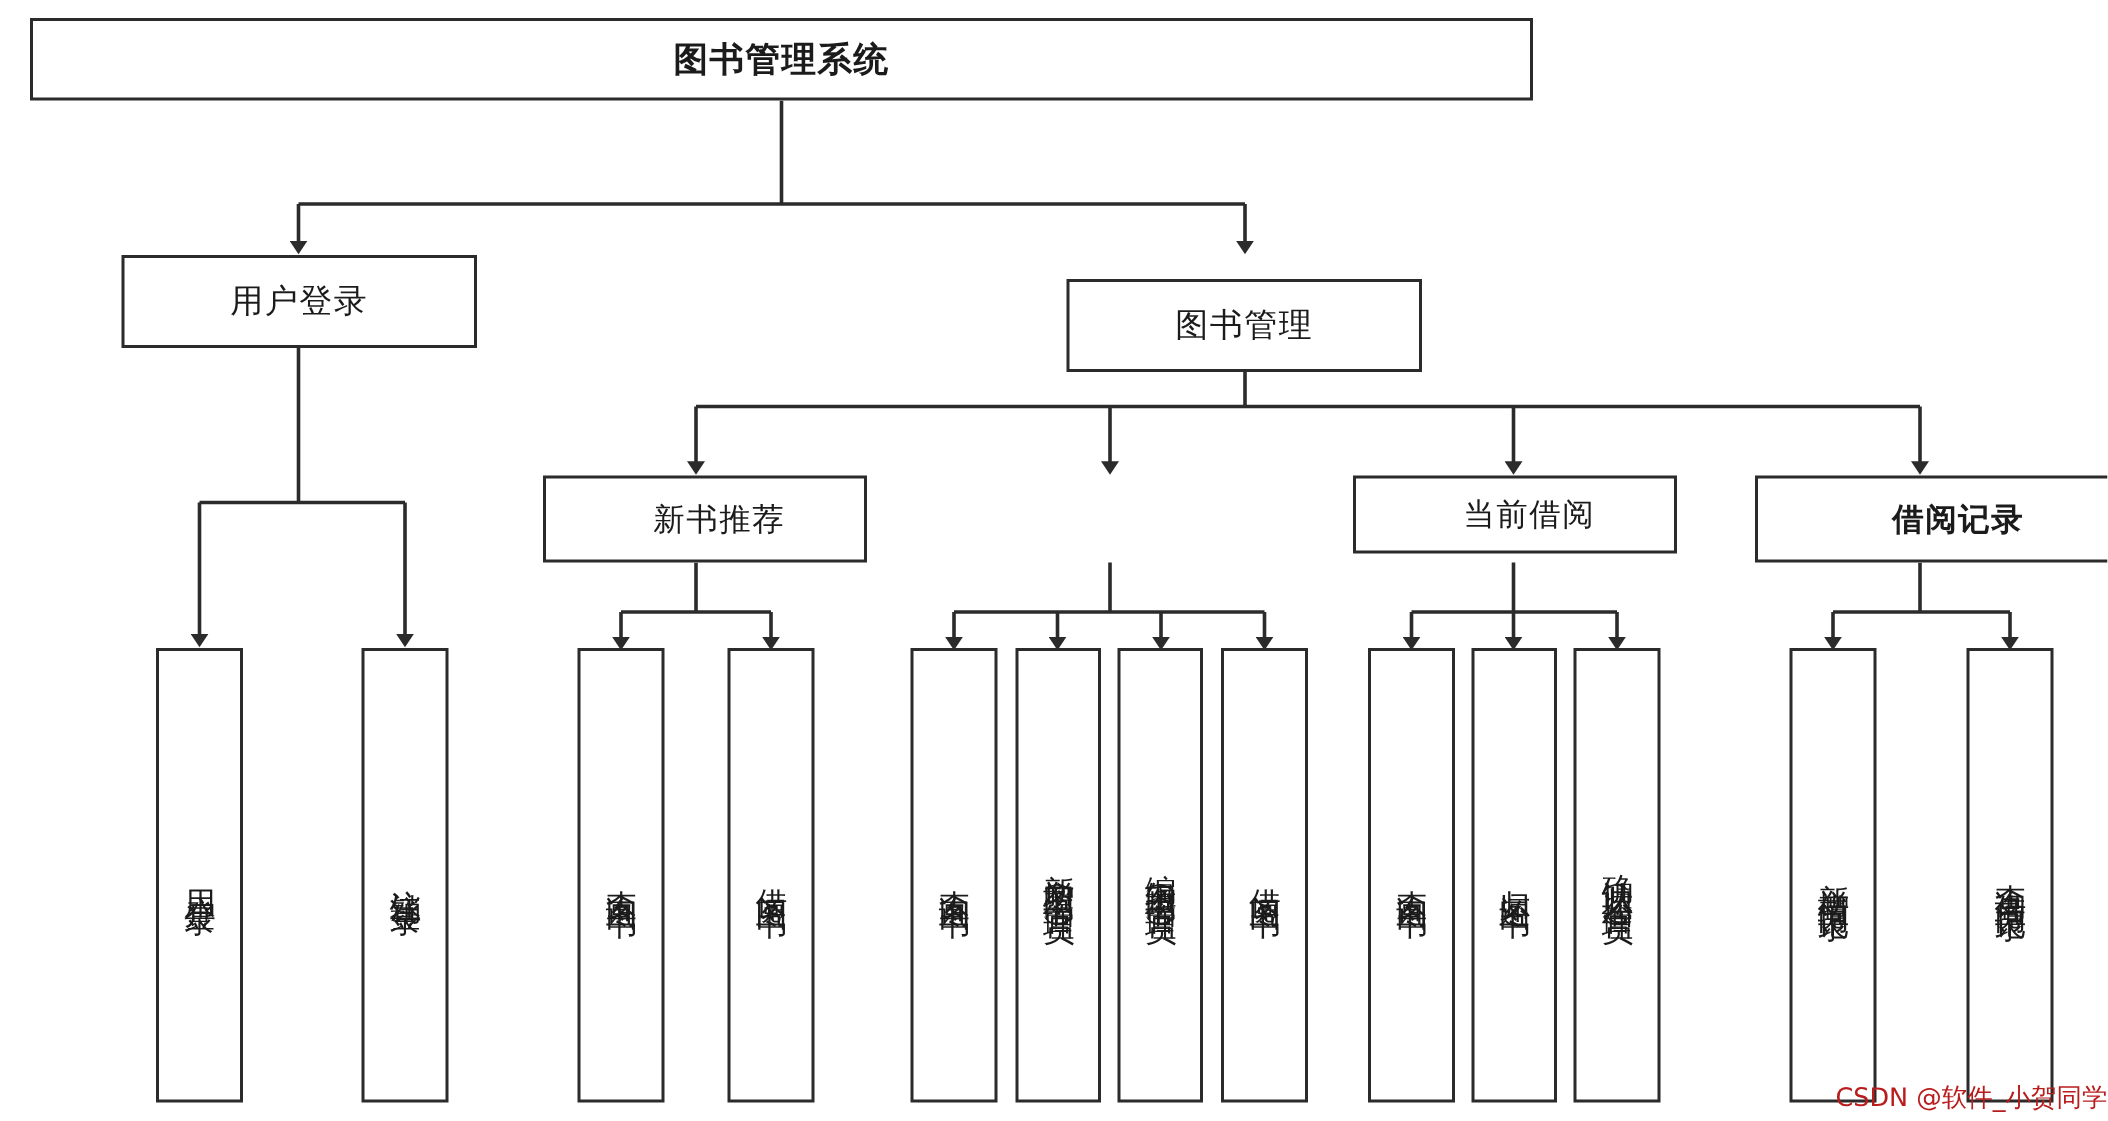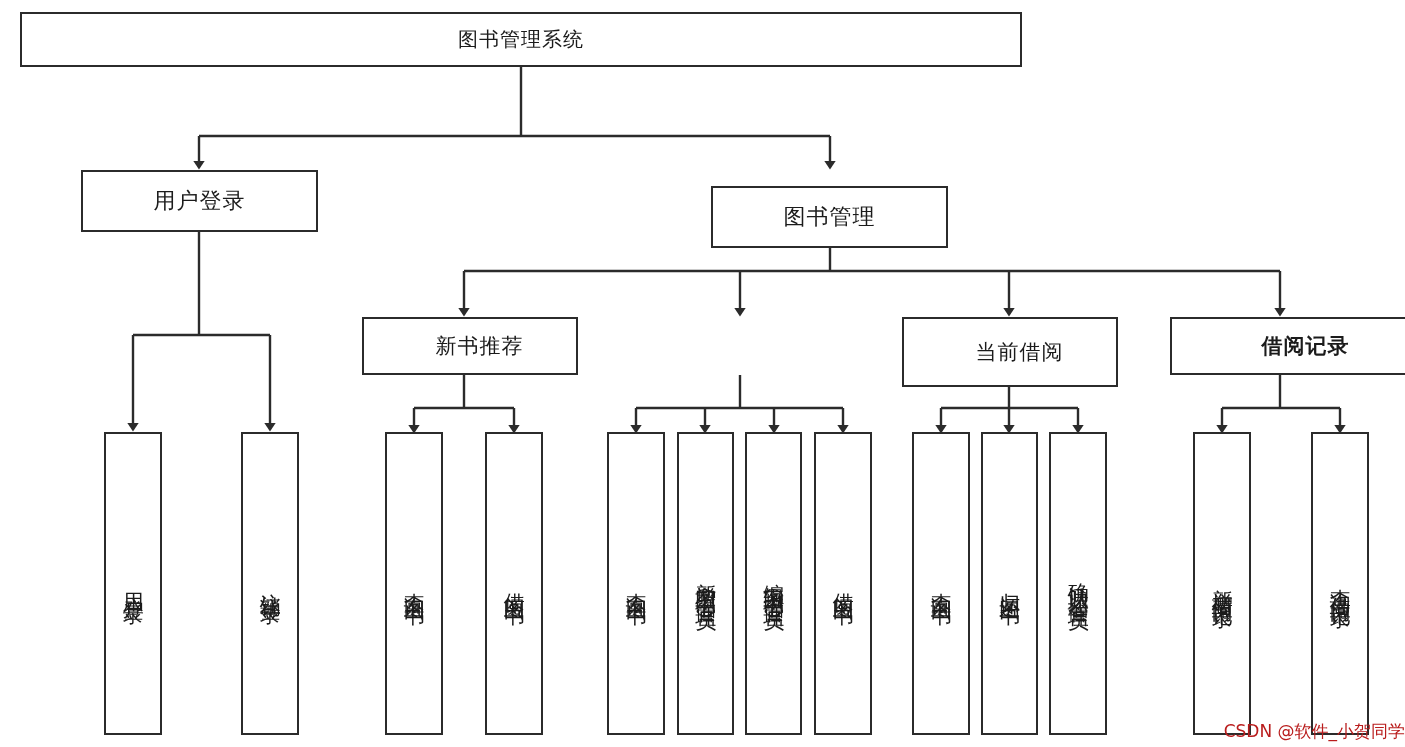--- a/index.html
+++ b/index.html
@@ -29,22 +29,23 @@
     background:#ffffff;
     border:2px solid #2b2b2b;
     display:flex;
     align-items:center;
     justify-content:center;
     text-align:center;
     color:#1b1b1b;
     letter-spacing:1px;
   }
   .node.level-root{
-    font-size:20px;
+    font-size:23px;
     border-width:2px;
+    font-weight:bold;
   }
   .node.level-2{
     font-size:22px;
   }
   .node.level-3{
     font-size:21px;
     padding-left:19px;
   }
   
   .node.leaf{
@@ -142,21 +143,21 @@
 
   <div class="node level-2" style="left:711px; top:170px; width:237px; height:62px;margin-top:16px;">
     <span>图书管理</span>
   </div>
 
   <div class="node level-3" style="left:362px; top:317px; width:216px; height:58px;">
     <span>新书推荐</span>
   </div>
 
 
-  <div class="node level-3" style="left:902px; top:317px; width:216px; height:70px;">
+  <div class="node level-3" style="left:902px; top:317px; width:216px; height:52px;">
     <span>当前借阅</span>
   </div>
 
   <div class="node level-3" style="left:1170px; top:317px; width:252px; height:58px;font-weight:bold;">
     <span>借阅记录</span>
   </div>
 
   <div class="node leaf" style="left:104px; top:432px; width:58px; height:303px;">
     <span class="vtext">用户登录</span>
   </div>

